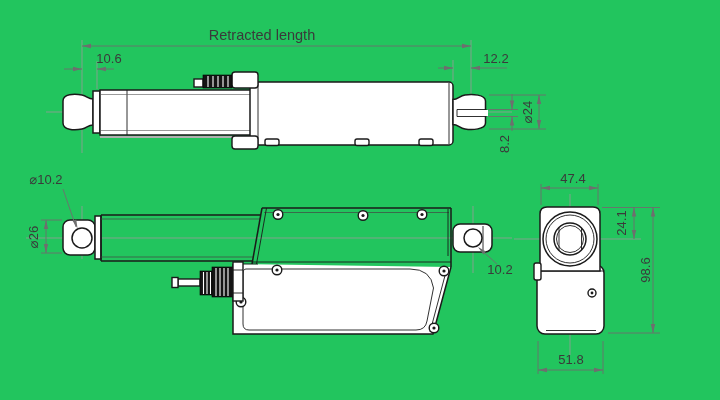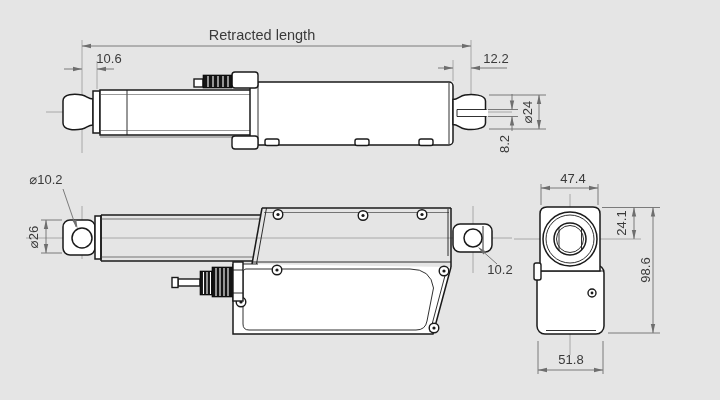--- a/index.html
+++ b/index.html
@@ -1,16 +1,16 @@
 <!DOCTYPE html>
 <html><head>
 <meta charset="utf-8">
 <style>
   html,body{margin:0;padding:0;background:#ffffff;}
-  .stage{width:720px;height:400px;background:#e5e5e5;position:relative;overflow:hidden;}
+  .stage{width:720px;height:400px;background:#22c55e;position:relative;overflow:hidden;}
   svg{display:block;}
   text{font-family:"Liberation Sans","DejaVu Sans",sans-serif;fill:#3a3a3a;}
   .dim-text{font-size:13px;}
   .title-text{font-size:14.5px;}
   .obj{stroke:#1a1a1a;stroke-width:1.5;fill:#ffffff;}
   .obj-thin{stroke:#1a1a1a;stroke-width:0.9;fill:none;}
   .obj-fill{stroke:#1a1a1a;stroke-width:1.4;fill:#ffffff;}
   .dim{stroke:#6e6e6e;stroke-width:0.9;fill:none;}
   .cl{stroke:#9a9a9a;stroke-width:0.8;fill:none;}
   .ah{fill:#6e6e6e;stroke:none;}

